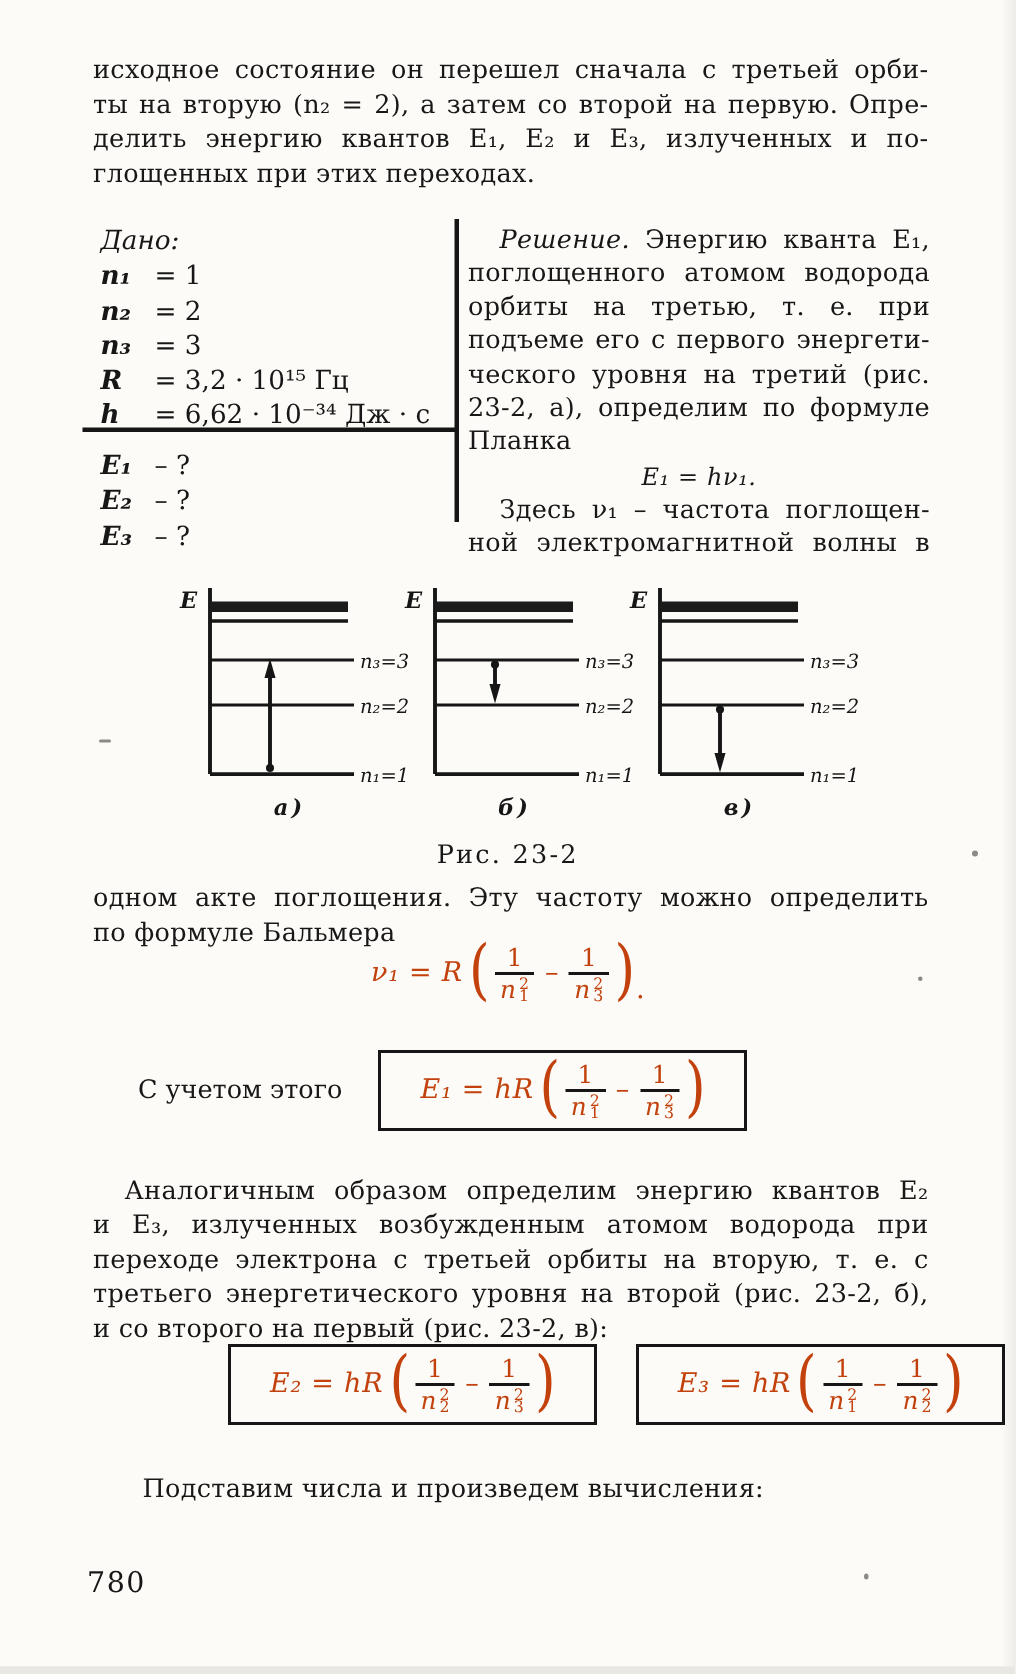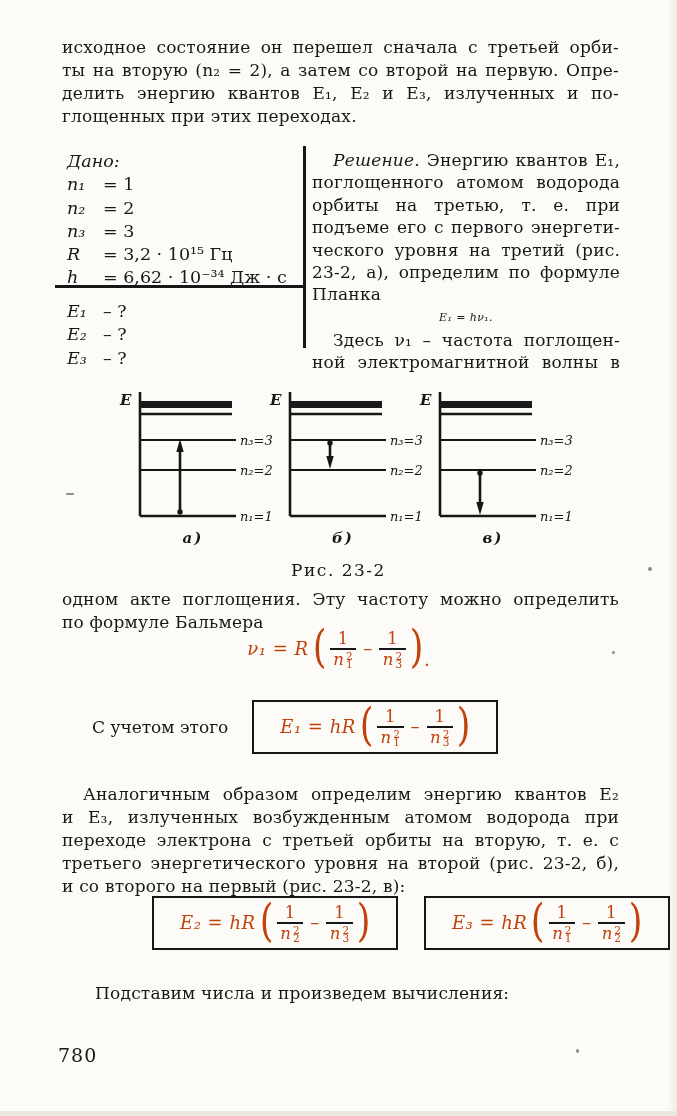--- a/index.html
+++ b/index.html
@@ -16,31 +16,31 @@
   }
   .tline{font-size:17px;line-height:23px;letter-spacing:0.2px;white-space:normal;}
   .jl{text-align:justify;text-align-last:justify;}
   .first{text-indent:21px;}
   .it{font-style:italic;}
 
   .intro{position:absolute;left:62px;top:36px;width:557px;}
 
   .given{position:absolute;left:67px;top:150px;width:232px;}
   .given .row{display:flex;font-size:17.5px;line-height:23.3px;}
-  .sym{font-style:italic;min-width:36px;}
+  .sym{font-style:italic;min-width:36px;font-weight:bold;}
   .val{white-space:nowrap;}
   .given-title{font-size:17.5px;line-height:23.3px;}
   .hline{position:absolute;left:55px;top:285px;width:251px;height:3px;background:#161616;}
   .vline{position:absolute;left:303px;top:146px;width:3px;height:202px;background:#161616;}
   .find{position:absolute;left:67px;top:300px;width:232px;}
   .find .row{display:flex;font-size:17.5px;line-height:23.3px;}
 
   .solution{position:absolute;left:312px;top:149px;width:308px;}
   .solution .tline{line-height:22.4px;}
-  .planck{text-align:center;font-size:11px;line-height:23px;font-style:italic;letter-spacing:0.4px;}
+  .planck{text-align:center;font-size:16px;line-height:23px;font-style:italic;letter-spacing:0.4px;}
 
   .figure-row{position:absolute;left:118px;top:388px;display:flex;}
   .diagram{width:150px;flex:0 0 150px;}
   .diagram svg{overflow:visible;display:block;}
   .dlabel{width:150px;text-align:center;font-style:italic;font-weight:bold;font-size:15px;margin-top:1px;letter-spacing:2px;}
   .fig-caption{position:absolute;left:0;top:560px;width:677px;text-align:center;font-size:17px;letter-spacing:1.5px;}
 
   .para2{position:absolute;left:62px;top:588px;width:557px;}
   .balmer-row{position:absolute;left:0;top:628px;width:677px;display:flex;justify-content:center;}
   .with-row{position:absolute;left:92px;top:700px;display:flex;align-items:center;}
@@ -111,21 +111,21 @@
         <span class="sym it">E₂</span>
         <span class="val">– ?</span>
       </div>
     <div class="row">
         <span class="sym it">E₃</span>
         <span class="val">– ?</span>
       </div>
   </div>
 
   <div class="solution">
-    <div class="tline jl first"><span class="it">Решение.</span> <span>Энергию квантов E₁,</span></div>
+    <div class="tline jl first"><span class="it">Решение.</span> <span>Энергию кванта E₁,</span></div>
     <div class="tline jl">поглощенного атомом водорода</div>
     <div class="tline jl">орбиты на третью, т. е. при</div>
     <div class="tline jl">подъеме его с первого энергети-</div>
     <div class="tline jl">ческого уровня на третий (рис.</div>
     <div class="tline jl">23-2, а), определим по формуле</div>
     <div class="tline">Планка</div>
     <div class="planck">E₁ = hν₁.</div>
     <div class="tline jl first">Здесь ν₁ – частота поглощен-</div>
     <div class="tline jl">ной электромагнитной волны в</div>
   </div>

